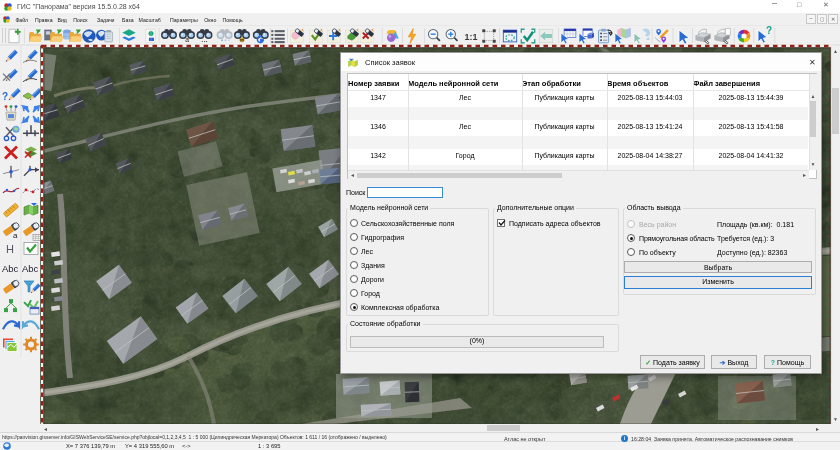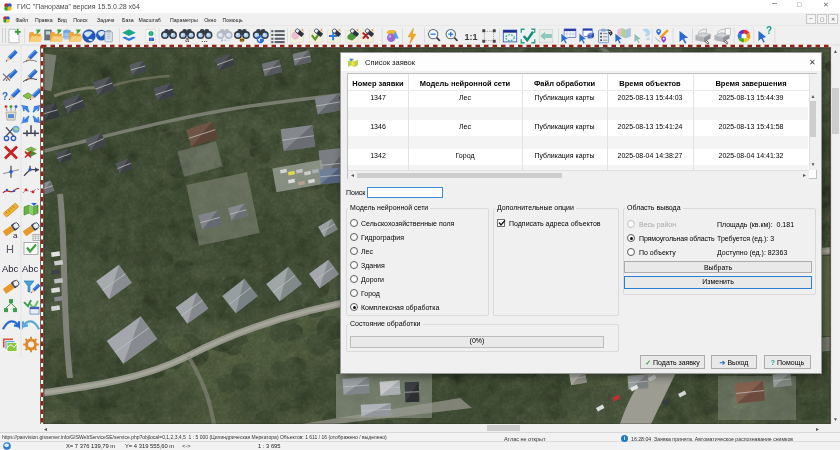--- a/index.html
+++ b/index.html
@@ -13,21 +13,21 @@
 #vscroll{left:831px;top:46px;width:9px;height:378px;background:#f0f0f0;border-left:1px solid #e5e5e5}
 #vthumb{left:832px;top:88px;width:7px;height:46px;background:#cdcdcd}
 #hscroll{left:40px;top:424px;width:800px;height:8px;background:#f0f0f0}
 #hthumb{left:487px;top:425px;width:33px;height:6px;background:#cdcdcd}
 .sarrow{position:absolute;font-size:5px;color:#555}
 #status1{left:0;top:432px;width:840px;height:9px;background:#f2f2f2;border-top:1px solid #d8d8d8;font-size:5px;color:#333}
 #status2{left:0;top:441px;width:840px;height:9px;background:#f2f2f2;border-top:1px solid #dcdcdc;font-size:5.8px;color:#222}
 #dlg{left:340px;top:52px;width:482px;height:322px;background:#f0f0f0;border:1px solid #9a9a9a;box-shadow:2px 3px 8px rgba(0,0,0,0.4)}
 #dlgtitle{left:0;top:0;width:480px;height:18px;background:#fdfdfd;font-size:7.5px;color:#111}
 #tbl{left:6px;top:20px;width:470px;height:106px;background:#fff;border:1px solid #c0c0c0}
-.th{position:absolute;font-weight:bold;font-size:7.5px;color:#000;text-align:center;top:5px}
+.th{position:absolute;font-weight:bold;font-size:7.5px;color:#000;top:5px}
 .td{position:absolute;font-size:7px;color:#000;text-align:center}
 .gridv{position:absolute;top:0;width:1px;height:96px;background:#e2e2e2}
 .rowband{position:absolute;left:0;width:460px;height:13px;background:#f4f4f4}
 #tvscroll{left:461px;top:0px;width:8px;height:96px;background:#f0f0f0;border-left:1px solid #e0e0e0}
 #thscroll{left:0px;top:96px;width:461px;height:9px;background:#f0f0f0;border-top:1px solid #e0e0e0}
 #searchlbl{left:5px;top:136px;font-size:7px;color:#000}
 #searchbox{left:26px;top:134px;width:76px;height:11px;background:#fff;border:1px solid #3a8ad8}
 .group{position:absolute;border:1px solid #dadada;border-radius:2px}
 .glabel{position:absolute;font-size:7px;color:#000;background:#f0f0f0;padding:0 2px}
 .radio{position:absolute;width:8px;height:8px;border:1px solid #5a5a5a;border-radius:50%;background:#fff}
@@ -1797,23 +1797,23 @@
       </div>
     <svg class="abs" style="left:6px;top:5px" width="12" height="9" viewBox="0 0 14 11">
         <path d="M1,4 L5,2 L9,4 L13,2 L13,9 L9,11 L5,9 L1,11 Z" fill="#b8d048"></path>
         <path d="M5,2 L9,4 L9,11 L5,9 Z" fill="#e8e048"></path>
         <path d="M2,1 L8,1 L5,4" fill="#3a80e0"></path>
       </svg>
     <span class="abs" style="left:468px;top:5px;font-size:8px;color:#333">✕</span>
     <div class="abs" id="tbl">
       <span class="th" style="left:0;width:60px">Номер заявки</span>
       <span class="th" style="left:60px;width:114px">Модель нейронной сети</span>
-      <span class="th" style="left:174px;width:85px">Файл обработки</span>
+      <span class="th" style="left:174px;width:85px">Этап обработки</span>
       <span class="th" style="left:259px;width:86px">Время объектов</span>
-      <span class="th" style="left:345px;width:116px">Время завершения</span>
+      <span class="th" style="left:345px;width:116px">Файл завершения</span>
       <div class="rowband" style="top:33px"></div>
       <div class="rowband" style="top:62px"></div>
       <div class="rowband" style="top:91px;height:5px"></div>
       <div class="gridv" style="left:60px"></div>
       <div class="gridv" style="left:174px"></div>
       <div class="gridv" style="left:259px"></div>
       <div class="gridv" style="left:345px"></div>
       <div class="abs" style="left:0;top:16px;width:461px;height:1px;background:#e8e8e8"></div>
       <span class="td" style="left:0;width:60px;top:20px">1347</span>
         <span class="td" style="left:60px;width:114px;top:20px">Лес</span>

